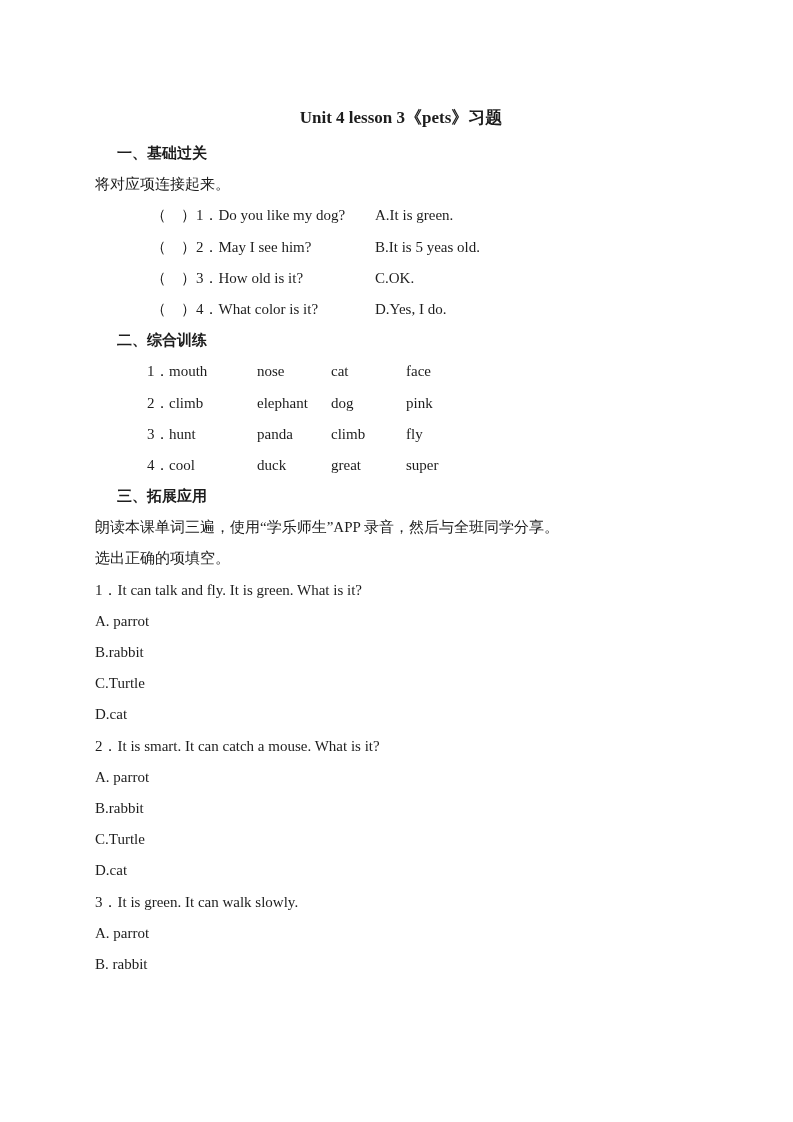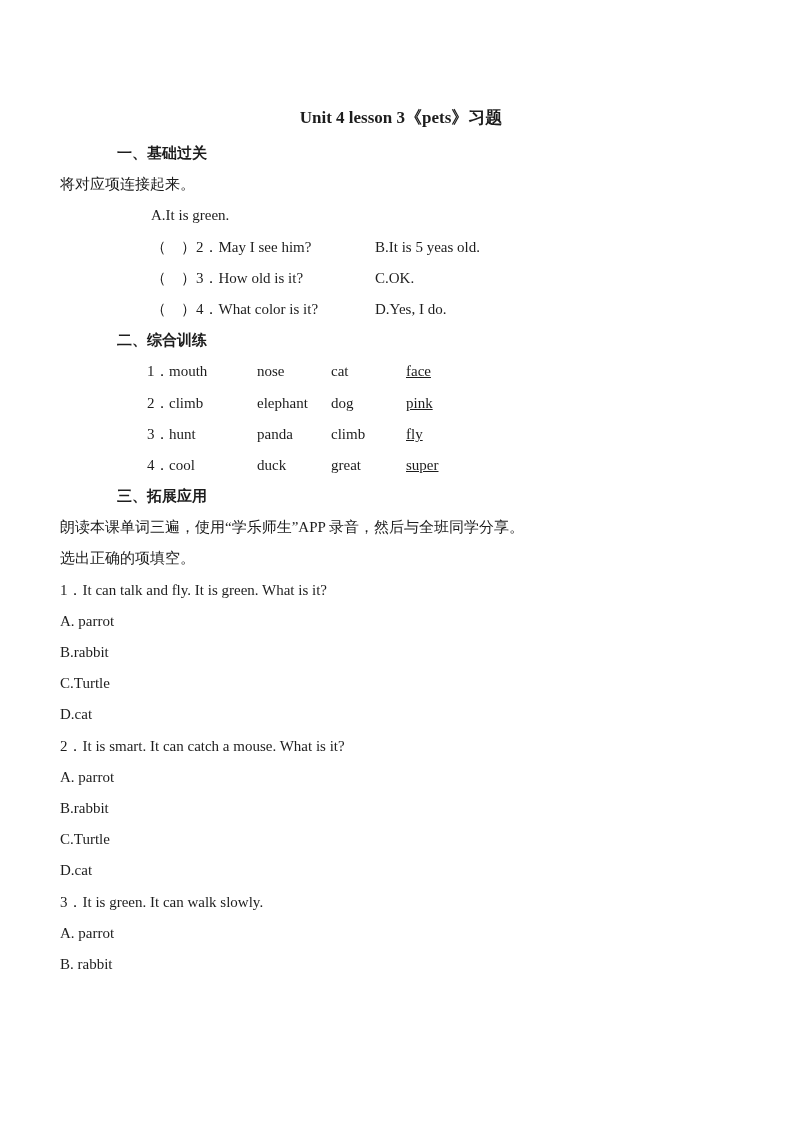--- a/index.html
+++ b/index.html
@@ -36,55 +36,56 @@
   .line {
     height: 31.2px;
     line-height: 31.2px;
     white-space: pre;
   }
   .heading {
     padding-left: 117px;
     font-weight: 700;
   }
   .indent {
-    padding-left: 60px;
+    padding-left: 95px;
   }
   .match-row {
     display: flex;
     padding-left: 151px;
   }
   .match-q {
     width: 224px;
     white-space: pre;
   }
   .match-a {
     white-space: pre;
   }
   .word-row {
     display: flex;
     padding-left: 147px;
   }
   .word-num { width: 22px; white-space: pre; }
   .word-c1  { width: 68px; white-space: pre; }
   .word-c2  { width: 74px; white-space: pre; margin-left: 20px; }
   .word-c3  { width: 75px; white-space: pre; }
-  .word-c4  { white-space: pre; text-decoration: underline; }
+  .word-c4  { white-space: pre; }
 </style>
 </head>
 <body>
 
 <div class="page">
   <div class="content">
 
     <div class="title-line">Unit 4 lesson 3《pets》习题</div>
 
     <div class="line heading">一、基础过关</div>
     <div class="line indent">将对应项连接起来。</div>
 
     <div class="line match-row">
+      <span class="match-q">（　）1．Do you like my dog?</span>
       <span class="match-a">A.It is green.</span>
     </div>
     <div class="line match-row">
       <span class="match-q">（　）2．May I see him?</span>
       <span class="match-a">B.It is 5 yeas old.</span>
     </div>
     <div class="line match-row">
       <span class="match-q">（　）3．How old is it?</span>
       <span class="match-a">C.OK.</span>
     </div>

